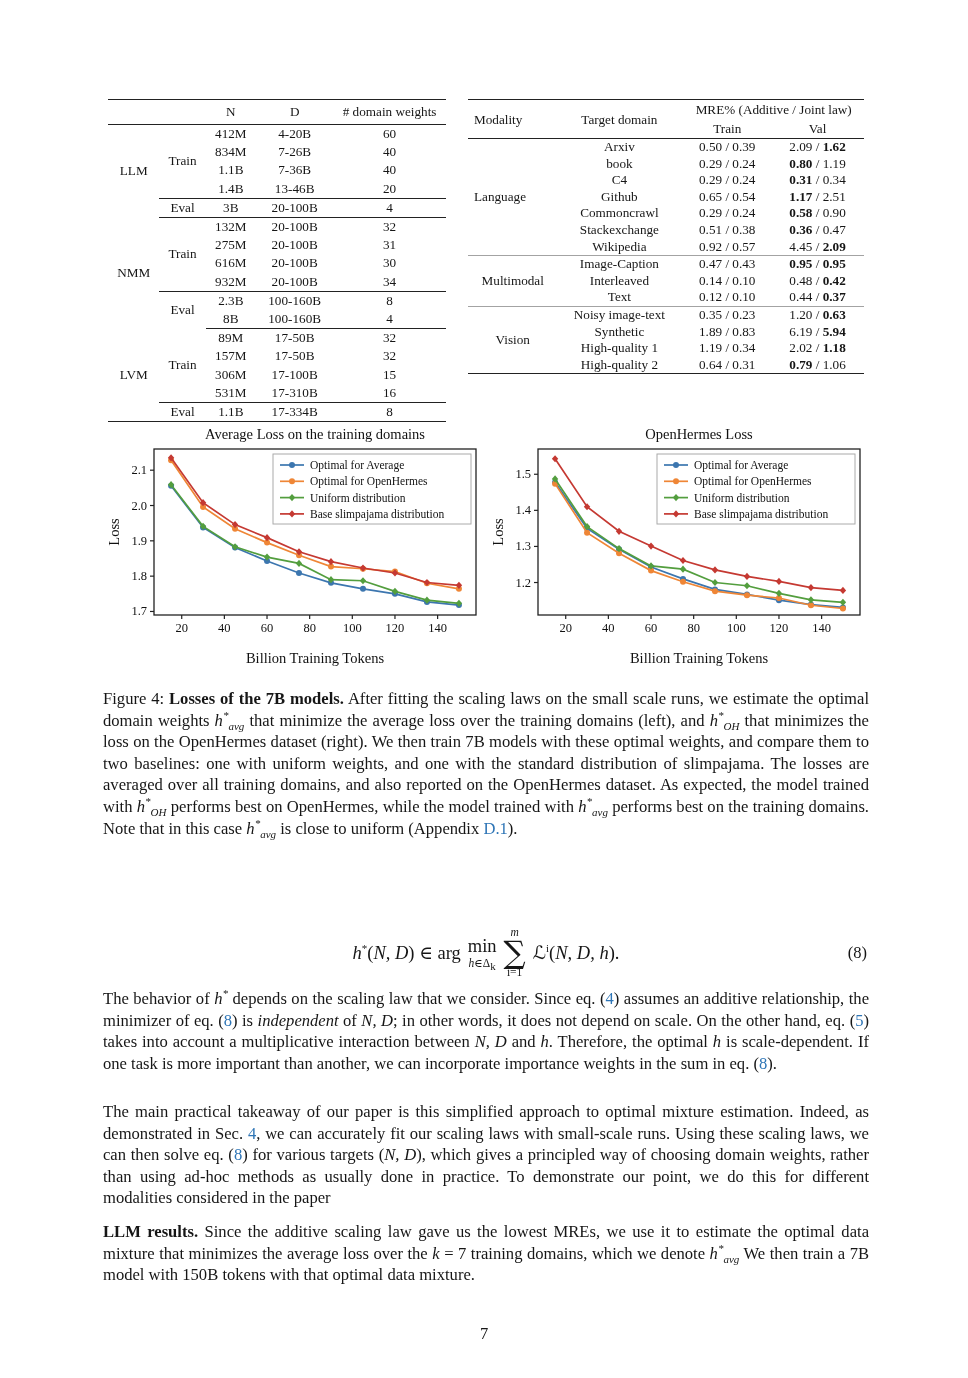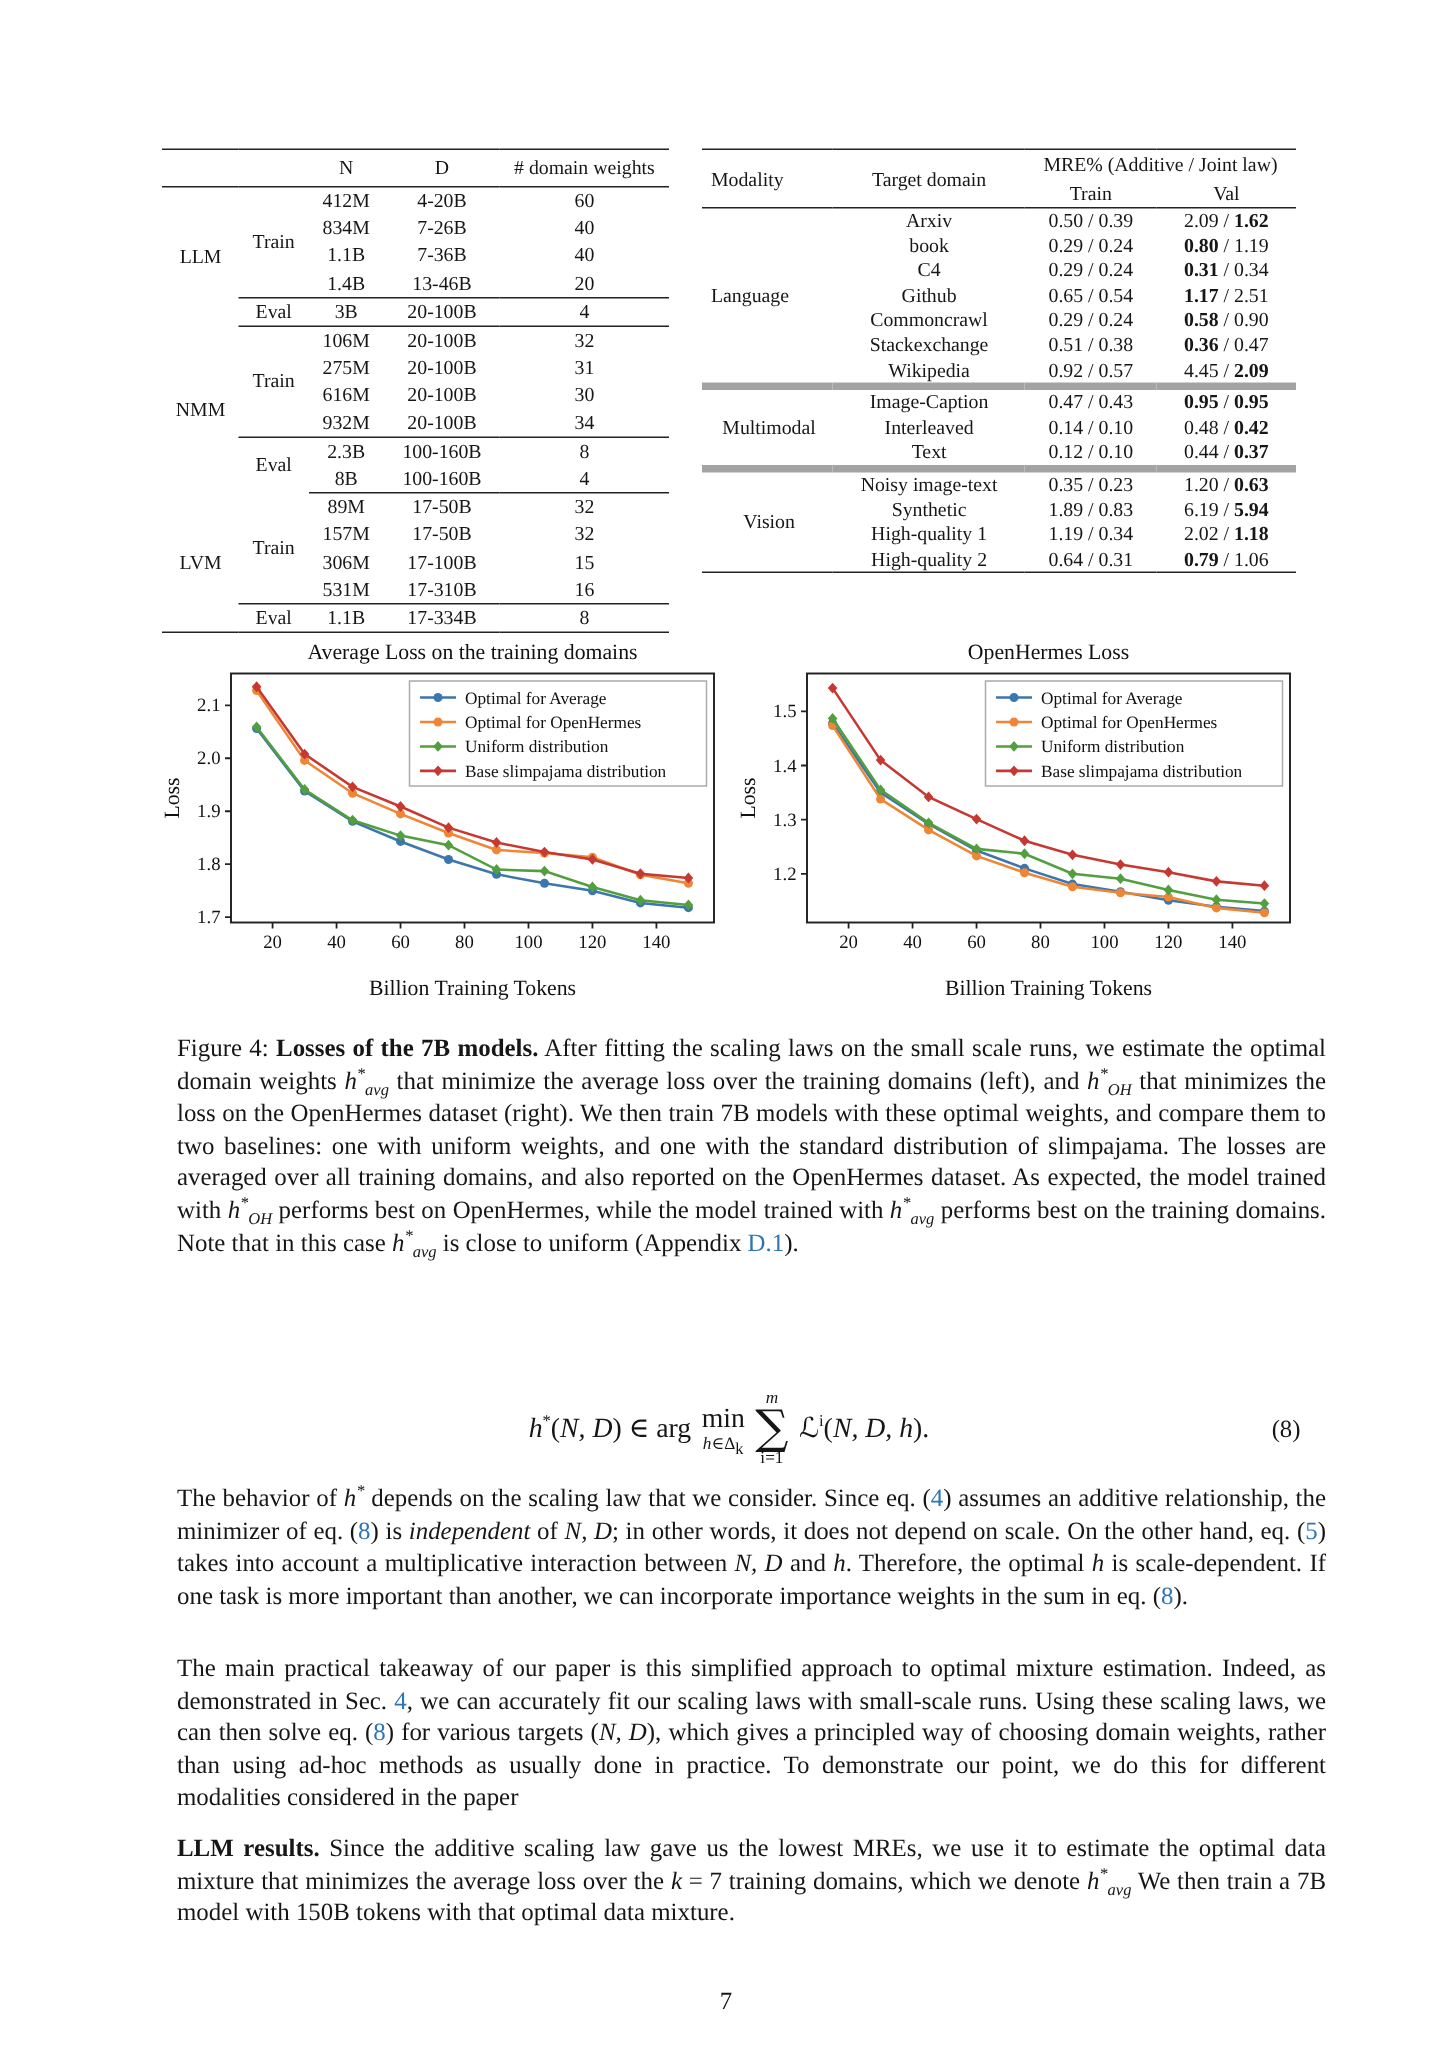--- a/index.html
+++ b/index.html
@@ -20,28 +20,28 @@
   table.paper td, table.paper th { padding:0 4px; text-align:center; font-weight:normal; white-space:nowrap; }
   .t1 { border-top:1.6px solid #222; border-bottom:1.6px solid #222; }
   .t1 thead th { border-bottom:1px solid #222; padding:4px 4px; }
   .t1 tbody td { line-height:18.2px; }
   .t1 tr.eval-first > td { border-top:0.9px solid #222; }
   .t1 tr.grp-end > td { border-bottom:1.3px solid #222; }
   .t2 { border-top:1.6px solid #222; border-bottom:1.6px solid #222; }
   .t2 thead th { padding:2px 4px; line-height:15px; }
   .t2 thead { border-bottom:1px solid #222; }
   .t2 tbody td { line-height:16.6px; }
-  .t2 tr.grp-start > td { border-top:5px solid #a3a3a3;text-align:center; }
+  .t2 tr.grp-start > td { border-top:1px solid #a3a3a3;text-align:center; }
   .t2 td.mod, .t2 th.mod { text-align:left; padding-left:6px; }
   .bv { font-weight:bold; }
   
   .figure { position:absolute; left:106px; top:426px; width:764px; display:flex; gap:4px;text-align:right; }
   .figure svg { display:block; }
   
-  .textblock { position:absolute; left:118px; width:766px; font-size:16.6px; line-height:21.6px; text-align:justify; }
+  .textblock { position:absolute; left:103px; width:766px; font-size:16.6px; line-height:21.6px; text-align:justify; }
   .figcap { top:688px; }
   .para1 { top:897px; }
   .para2 { top:988px; }
   .para3 { top:1101px; }
   .para4 { top:1221px; }
   sup { font-size:11px; vertical-align:super; line-height:0; }
   sub { font-size:11px; vertical-align:sub; line-height:0; }
   .mv { font-style:italic; }
   .link { color:#2e75b6; }
   
@@ -102,21 +102,21 @@
           </tr>
           <tr class="eval-first grp-end">
             <td rowspan="1">Eval</td>
             <td>3B</td>
             <td>20-100B</td>
             <td>4</td>
           </tr>
           <tr>
             <td rowspan="6">NMM</td>
             <td rowspan="4">Train</td>
-            <td>106M</td>
+            <td>132M</td>
             <td>20-100B</td>
             <td>32</td>
           </tr>
           <tr>
             <td>275M</td>
             <td>20-100B</td>
             <td>31</td>
           </tr>
           <tr>
             <td>616M</td>

